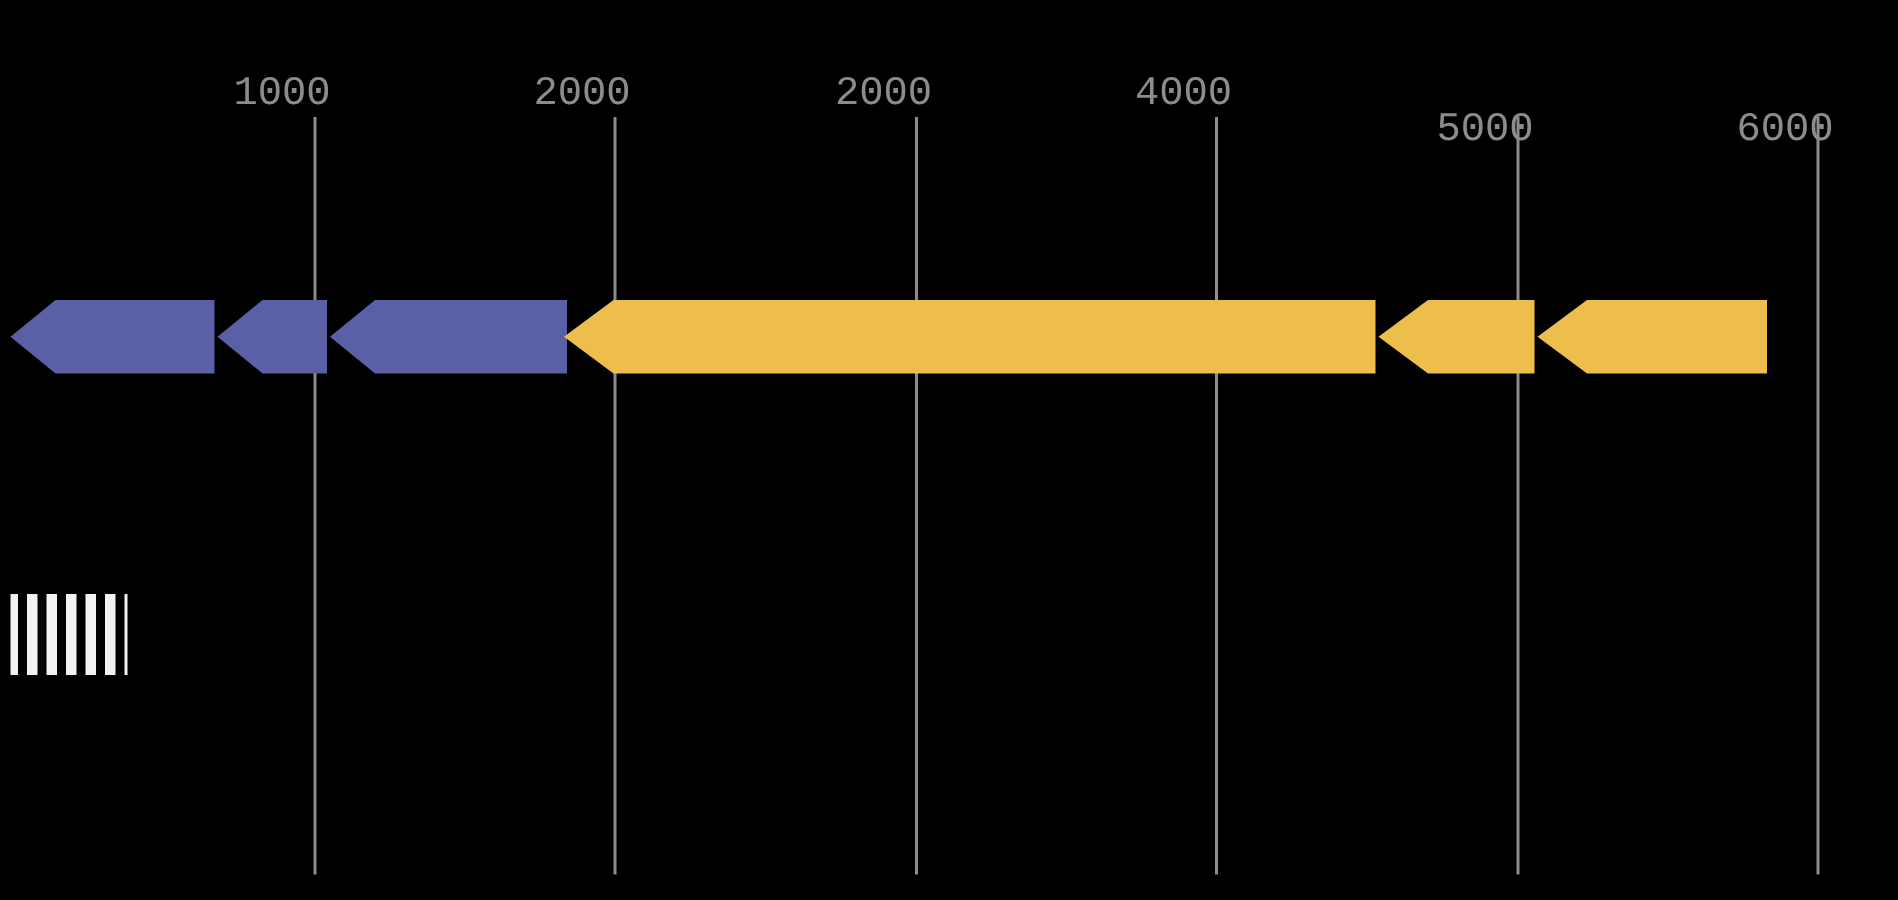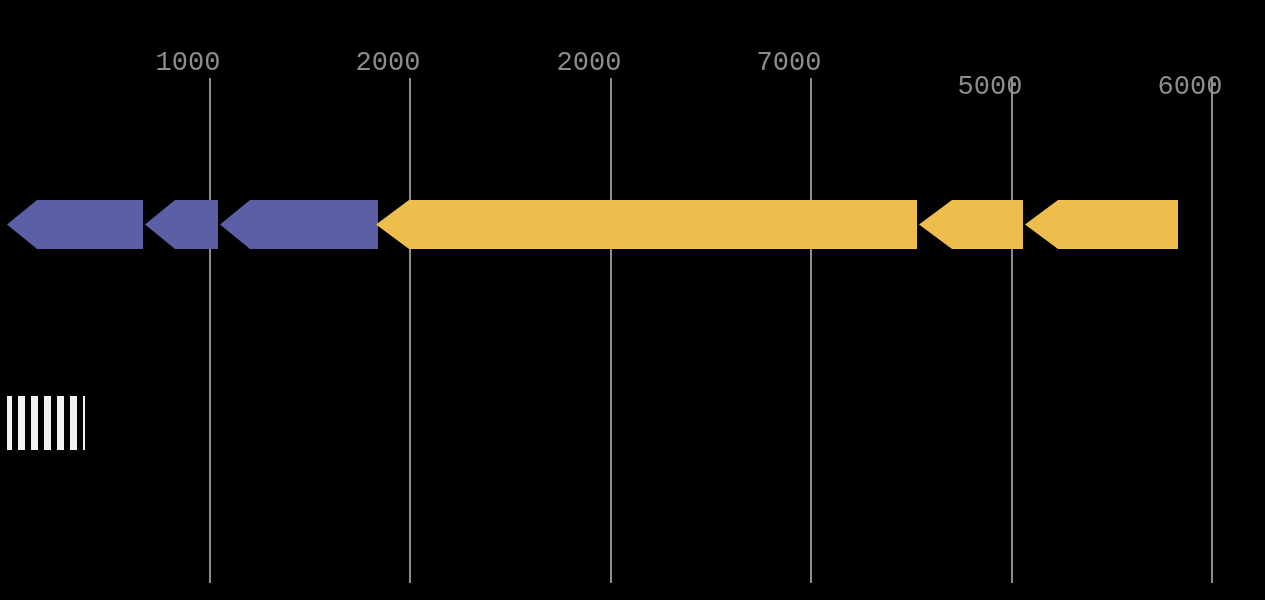--- a/index.html
+++ b/index.html
@@ -25,21 +25,21 @@
 </style>
 </head>
 <body>
 
 <div id="canvas">
 
   <div id="tick-labels">
       <div class="tick-label" style="left: 188px; top: 48px;">1000</div>
       <div class="tick-label" style="left: 388px; top: 48px; text-align: right;">2000</div>
       <div class="tick-label" style="left: 589px; top: 48px;">2000</div>
-      <div class="tick-label" style="left: 789px; top: 48px;">7000</div>
+      <div class="tick-label" style="left: 789px; top: 48px;">4000</div>
       <div class="tick-label" style="left: 990px; top: 48px; margin-top: 24px;">5000</div>
       <div class="tick-label" style="left: 1190px; top: 48px; margin-top: 24px;">6000</div>
     </div>
 
   <div id="gridlines">
       <div class="gridline" style="left: 209px; top: 78px; height: 505px; background: rgb(140, 140, 140);"></div>
       <div class="gridline" style="left: 409px; top: 78px; height: 505px; background: rgb(140, 140, 140);"></div>
       <div class="gridline" style="left: 610px; top: 78px; height: 505px; background: rgb(140, 140, 140);"></div>
       <div class="gridline" style="left: 810px; top: 78px; height: 505px; background: rgb(140, 140, 140);"></div>
       <div class="gridline" style="left: 1011px; top: 78px; height: 505px; background: rgb(140, 140, 140);"></div>

